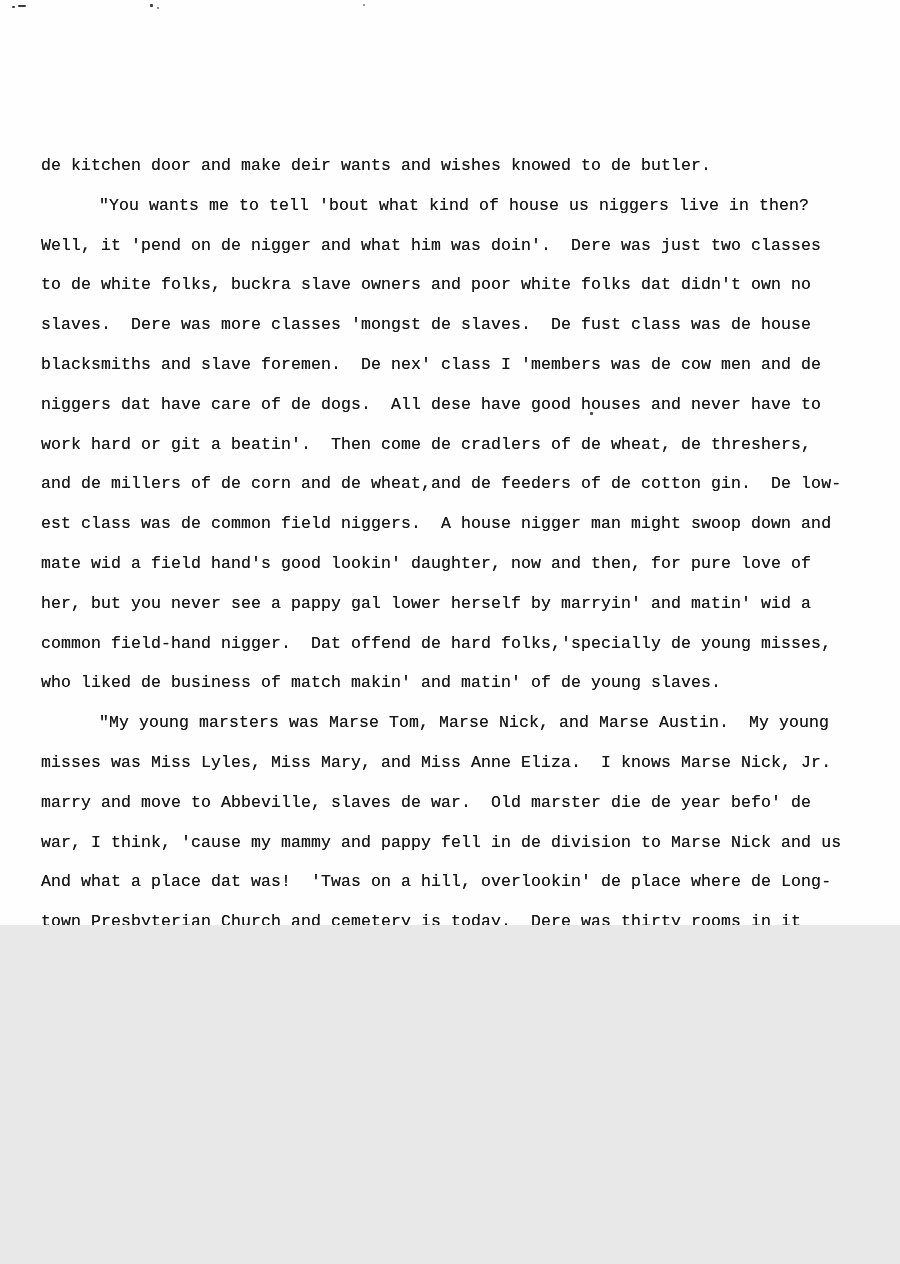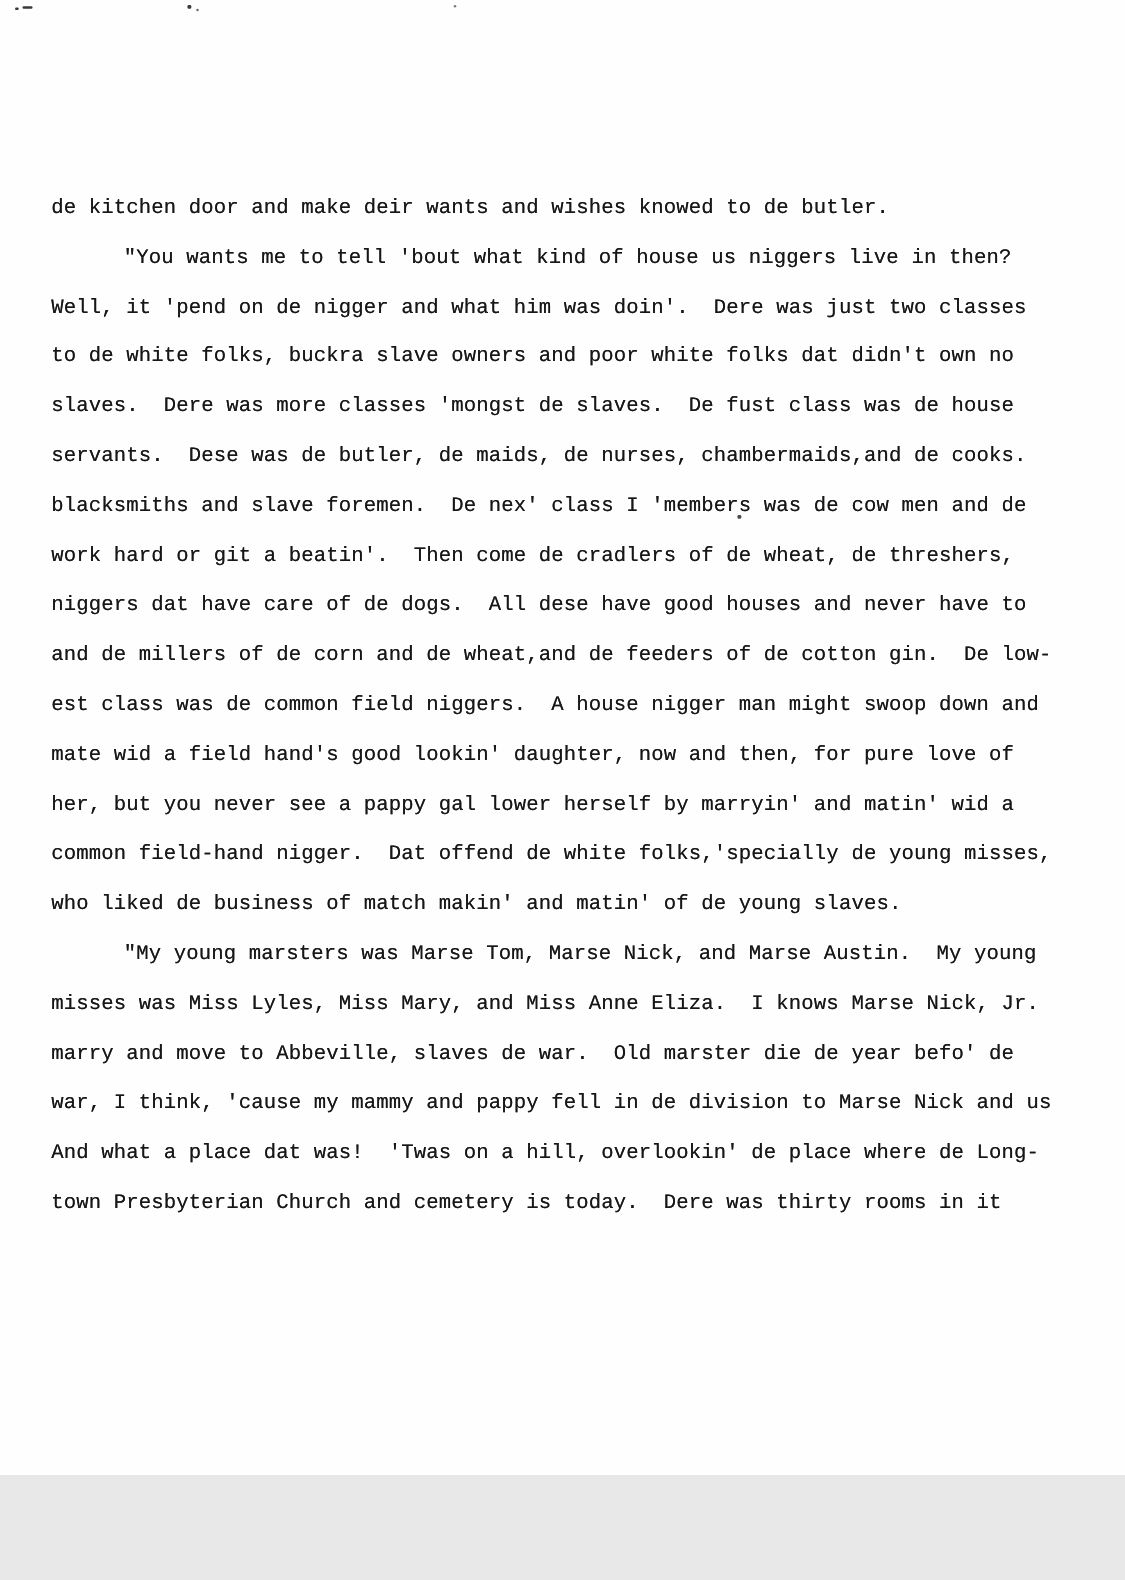--- a/index.html
+++ b/index.html
@@ -3,21 +3,21 @@
 <meta charset="utf-8">
 <style>
   html, body {
     margin: 0;
     padding: 0;
     background: #e8e8e8;
   }
   .page {
     position: relative;
     width: 900px;
-    height: 1180px;
+    height: 925px;
     margin: 0 auto;
     background: #fefefe;
     overflow: hidden;
     color: #161616;
   }
   .page-header {
     position: absolute;
     top: 0;
     right: 0;
     width: 260px;
@@ -73,29 +73,28 @@
     
     
   </div>
 
   <div class="text-lines">
       <div class="line">de kitchen door and make deir wants and wishes knowed to de butler.</div>
       <div class="line indent">"You wants me to tell 'bout what kind of house us niggers live in then?</div>
       <div class="line">Well, it 'pend on de nigger and what him was doin'.  Dere was just two classes</div>
       <div class="line">to de white folks, buckra slave owners and poor white folks dat didn't own no</div>
       <div class="line">slaves.  Dere was more classes 'mongst de slaves.  De fust class was de house</div>
-      <div class="line">servants.  Dese was de butler, de maids, de nurses, chambermaids,and de cooks.</div>
       <div class="line">blacksmiths and slave foremen.  De nex' class I 'members was de cow men and de</div>
+      <div class="line">niggers dat have care of de dogs.  All dese have good houses and never have to</div>
       <div class="line">work hard or git a beatin'.  Then come de cradlers of de wheat, de threshers,</div>
-      <div class="line">niggers dat have care of de dogs.  All dese have good houses and never have to</div>
       <div class="line">and de millers of de corn and de wheat,and de feeders of de cotton gin.  De low-</div>
       <div class="line">est class was de common field niggers.  A house nigger man might swoop down and</div>
       <div class="line">mate wid a field hand's good lookin' daughter, now and then, for pure love of</div>
       <div class="line">her, but you never see a pappy gal lower herself by marryin' and matin' wid a</div>
-      <div class="line">common field-hand nigger.  Dat offend de white folks,'specially de young misses,</div>
+      <div class="line">common field-hand nigger.  Dat offend de hard folks,'specially de young misses,</div>
       <div class="line">who liked de business of match makin' and matin' of de young slaves.</div>
       <div class="line indent">"My young marsters was Marse Tom, Marse Nick, and Marse Austin.  My young</div>
       <div class="line">misses was Miss Lyles, Miss Mary, and Miss Anne Eliza.  I knows Marse Nick, Jr.</div>
       <div class="line">marry and move to Abbeville, slaves de war.  Old marster die de year befo' de</div>
       <div class="line">war, I think, 'cause my mammy and pappy fell in de division to Marse Nick and us</div>
       <div class="line">And what a place dat was!  'Twas on a hill, overlookin' de place where de Long-</div>
       <div class="line">town Presbyterian Church and cemetery is today.  Dere was thirty rooms in it</div>
     </div>
 
 </div>

